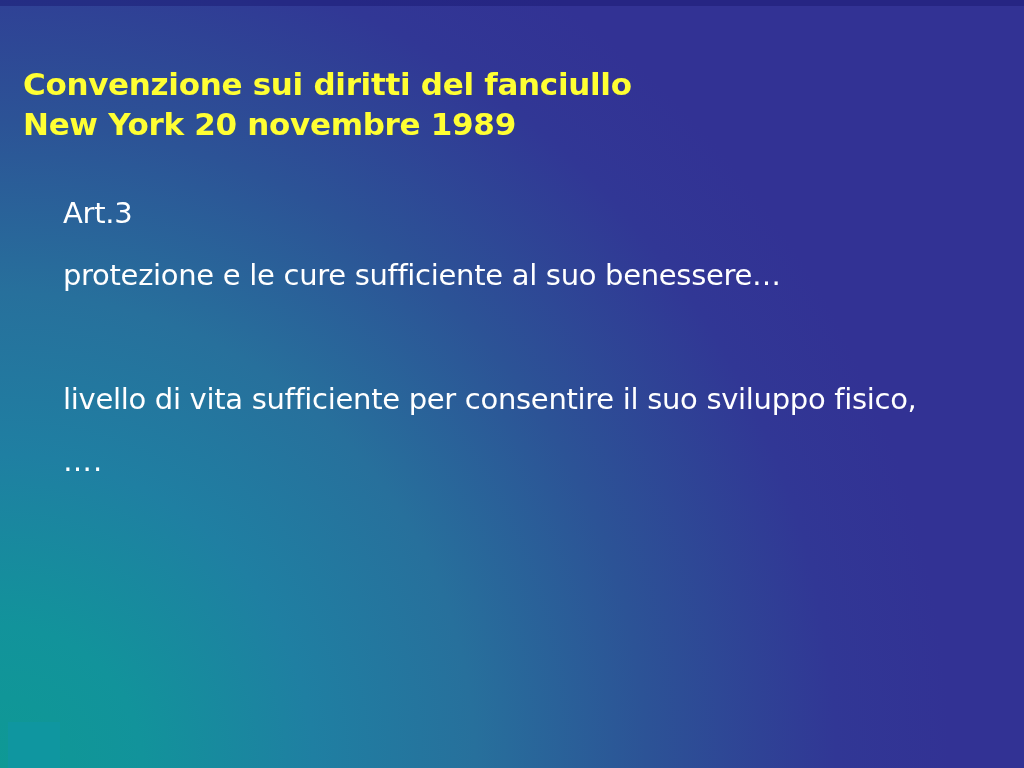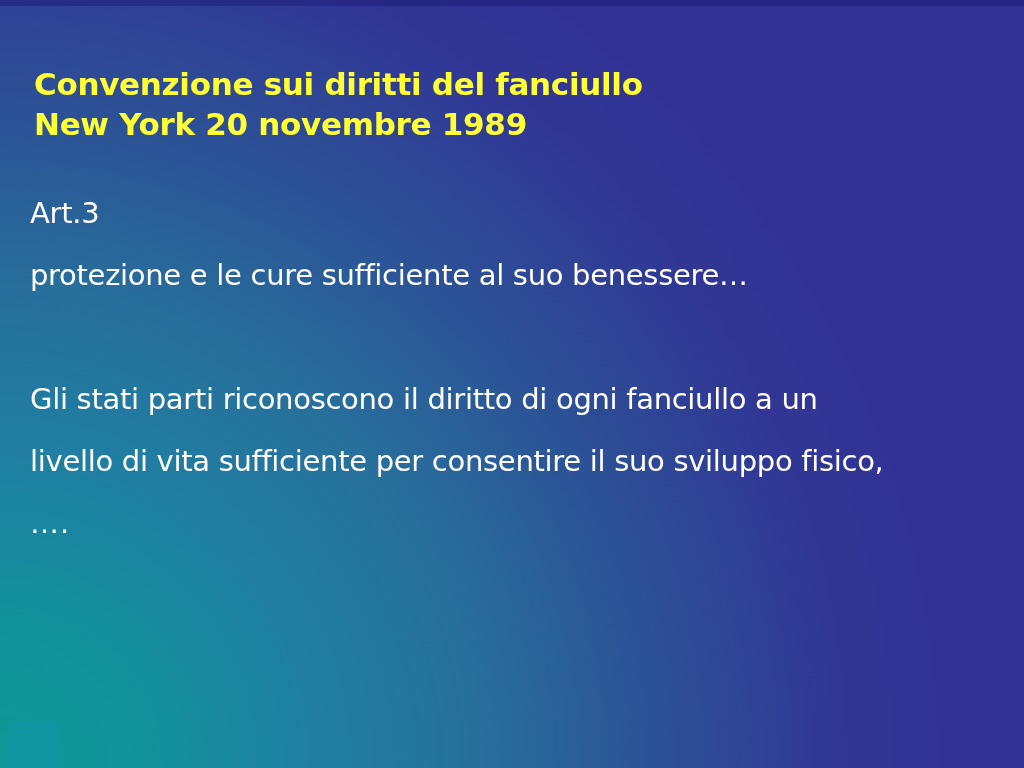--- a/index.html
+++ b/index.html
@@ -32,21 +32,21 @@
   .corner-square {
     position: absolute;
     left: 8px;
     top: 722px;
     width: 52px;
     height: 46px;
     background: var(--square, #0F96A0);
   }
   .title-block {
     position: absolute;
-    left: 34px;
+    left: 23px;
     top: 64px;
     font-size: 31px;
     font-weight: bold;
     line-height: 40px;
     letter-spacing: -0.3px;
     color: var(--title-color, #FFFF33);
     white-space: nowrap;
   }
   .body-block {
     position: absolute;
@@ -54,20 +54,21 @@
     top: 182px;
     width: 994px;
     color: var(--body-color, #FFFFFF);
     font-size: 29px;
     line-height: 62px;
     letter-spacing: -0.3px;
     white-space: nowrap;
   }
   .body-block .line {
     height: 62px;
+    margin-left: 33px;
   }
   .body-block .spacer {
     height: 62px;
   }
   .dots-line {
     font-size: 29px;
     letter-spacing: 1px;
   }
 </style>
 </head>
@@ -81,18 +82,17 @@
 
   <div class="title-block">
     <div class="title-line">Convenzione sui diritti del fanciullo</div>
     <div class="title-line">New York 20 novembre 1989</div>
   </div>
 
   <div class="body-block">
     <div class="line heading">Art.3</div>
     <div class="line">protezione e le cure sufficiente al suo benessere…</div>
     <div class="line spacer"></div>
-    <div class="line">Gli stati parti riconoscono il diritto di ogni fanciullo a un</div>
     <div class="line">livello di vita sufficiente per consentire il suo sviluppo fisico,</div>
     <div class="line dots-line">….</div>
   </div>
 
 </div>
 
 </body></html>

